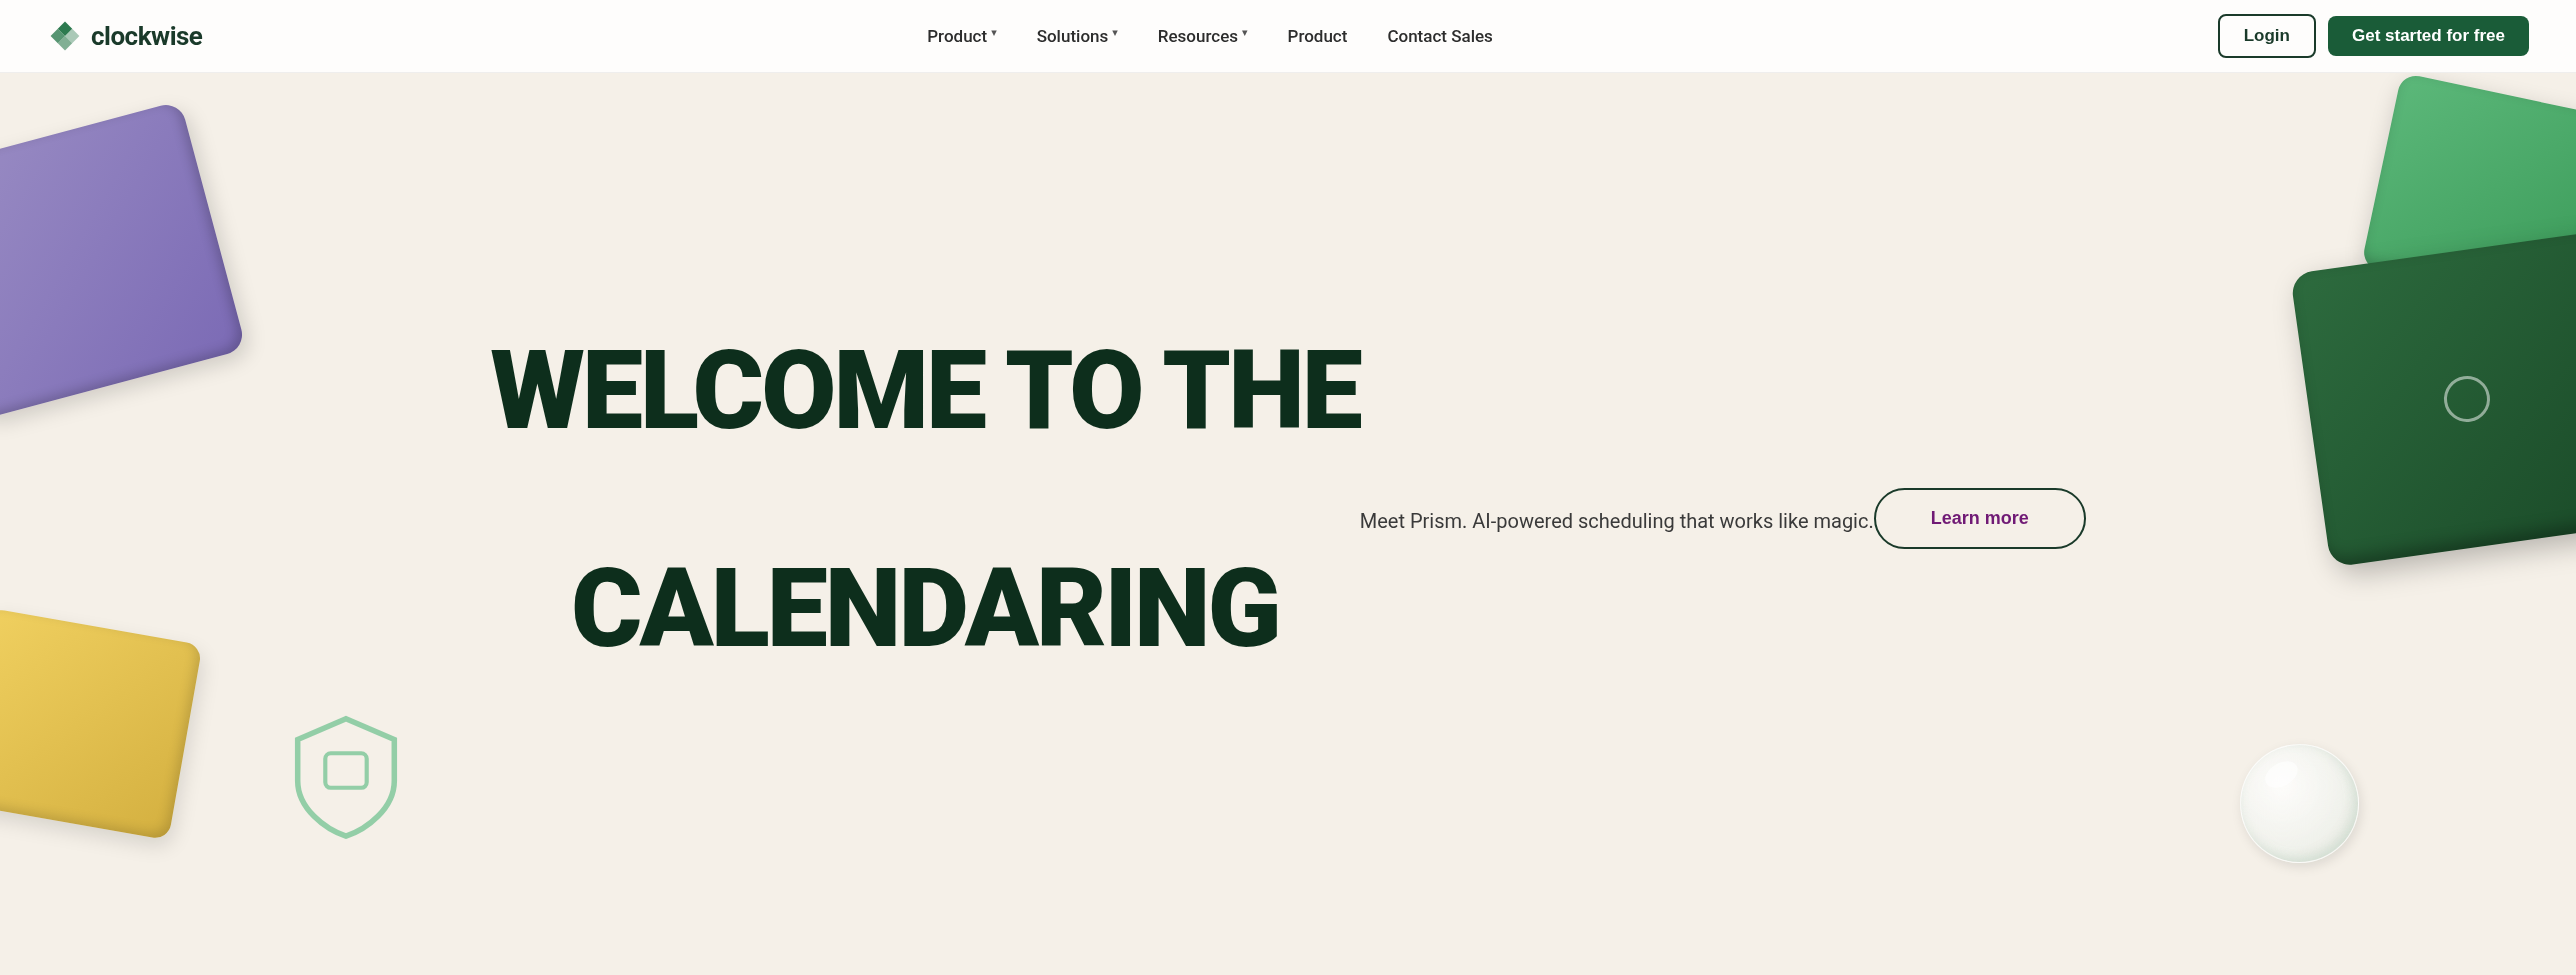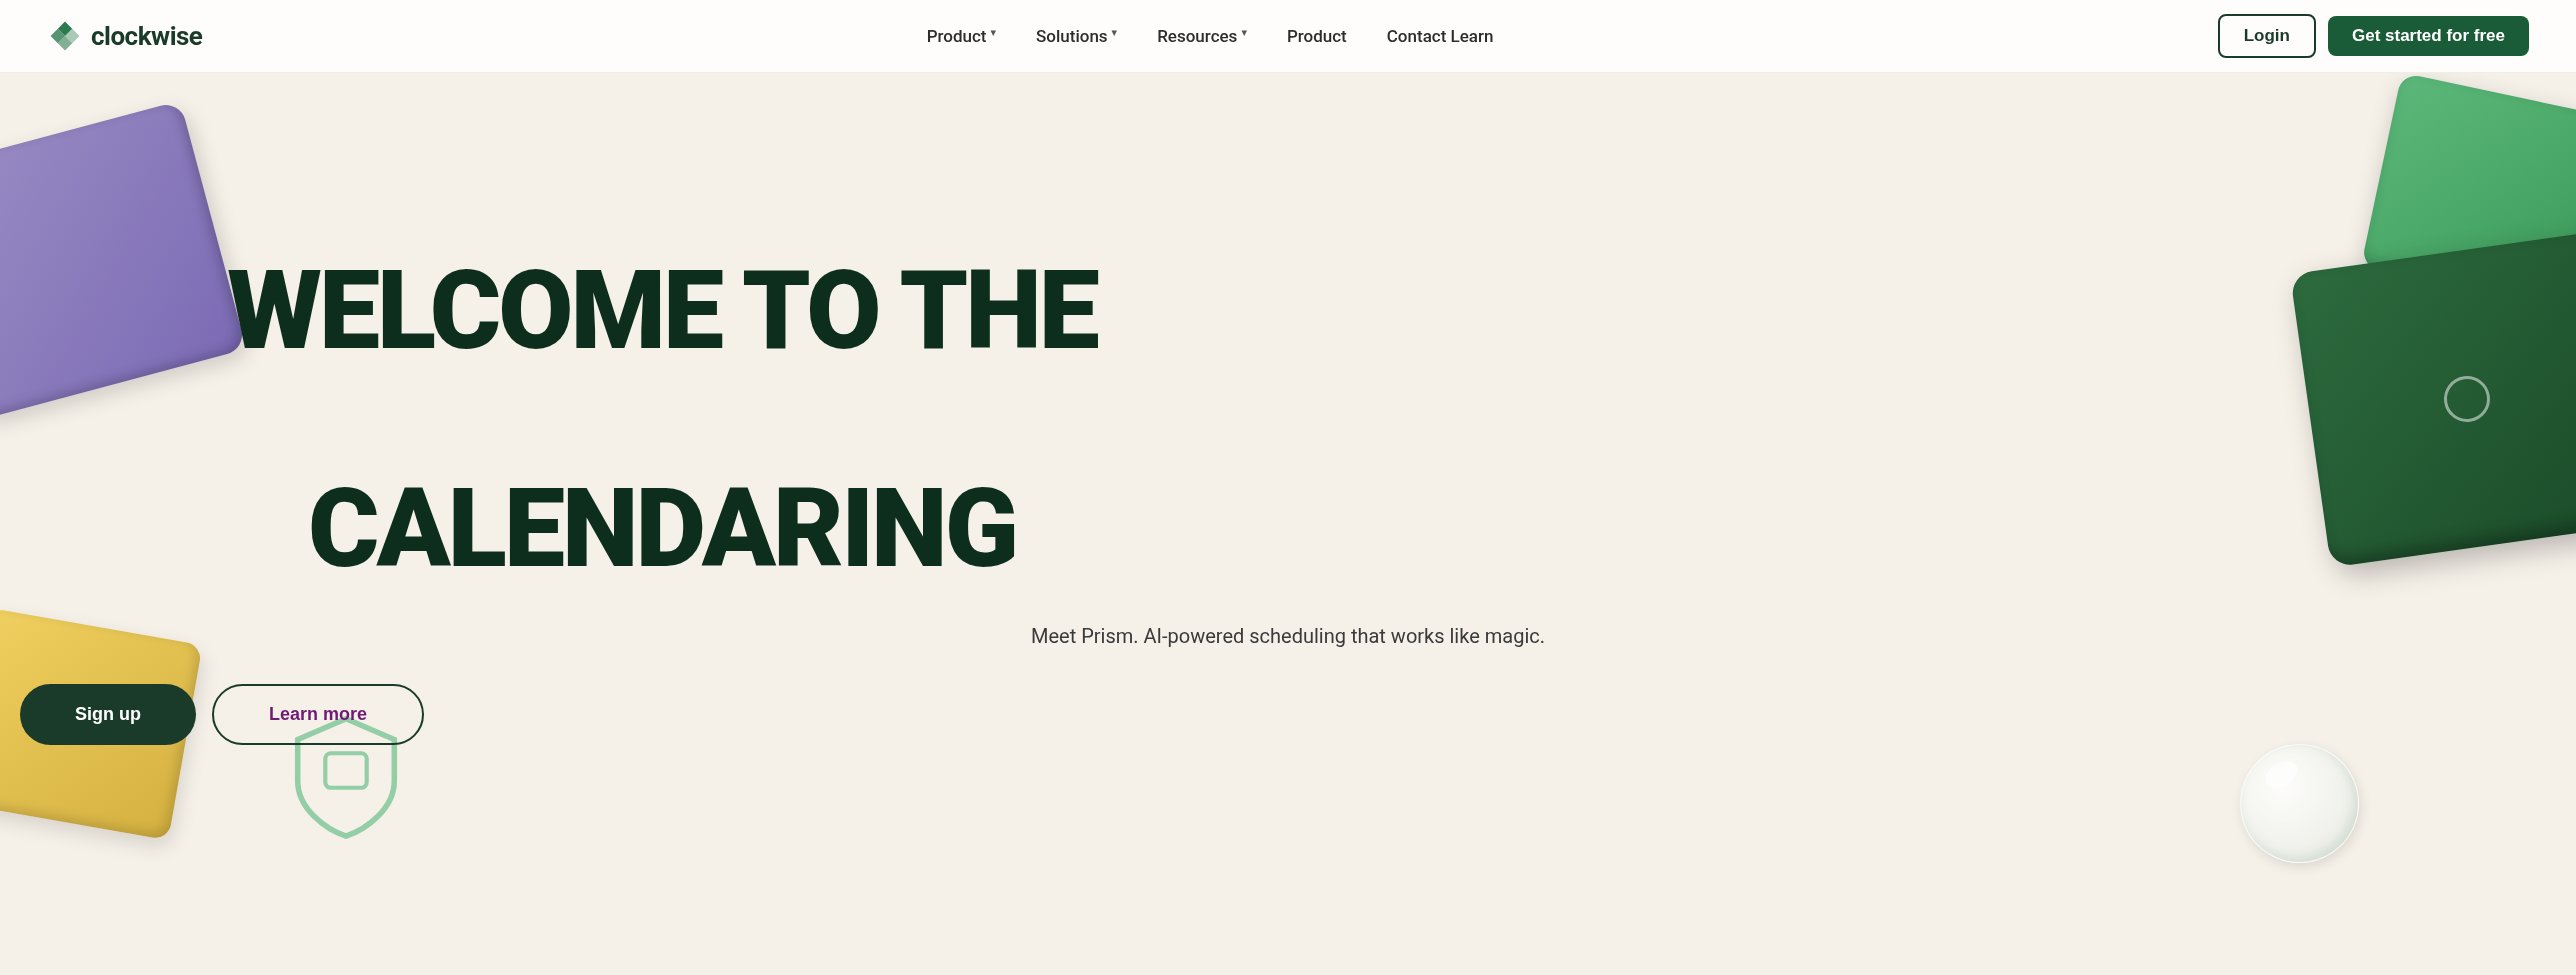--- a/index.html
+++ b/index.html
@@ -96,21 +96,22 @@
       border: none;
       border-radius: 8px;
       cursor: pointer;
     }
 
     
     .hero {
       position: relative;
       min-height: 849px;
       display: flex;
-      flex-direction: column;
+      flex-direction: row;
+      align-items: center;
       justify-content: center;
       overflow: hidden;
       background: #f5f0e8;
       text-align: center;
       padding: 85px 20px 79px;
     }
 
     .hero-title {
       font-size: 109px;
       font-weight: 900;
@@ -289,21 +290,21 @@
       <span class="nav-chevron">▾</span>
     </li>
     <li class="nav-item">
       <span>Resources</span>
       <span class="nav-chevron">▾</span>
     </li>
     <li class="nav-item">
       <span>Product</span>
     </li>
     <li class="nav-item">
-      <span>Contact Learn</span>
+      <span>Contact Sales</span>
     </li>
   </ul>
 
   <div class="navbar-right">
     <button class="btn-login">Login</button>
     <button class="btn-get-started">Get started for free</button>
   </div>
 </nav>
 
 <section class="hero">
@@ -325,18 +326,17 @@
 
   <h1 class="hero-title">
     <span>WELCOME TO THE</span><br>
     <br>
     <span>CALENDARING</span>
   </h1>
 
   <p class="hero-subtitle">Meet Prism. AI-powered scheduling that works like magic.</p>
 
   <div class="hero-buttons">
-    <button class="btn-signup">Sign up</button>
     <button class="btn-learn-more">Learn more</button>
   </div>
 
 </section>
 
 
 </body></html>

